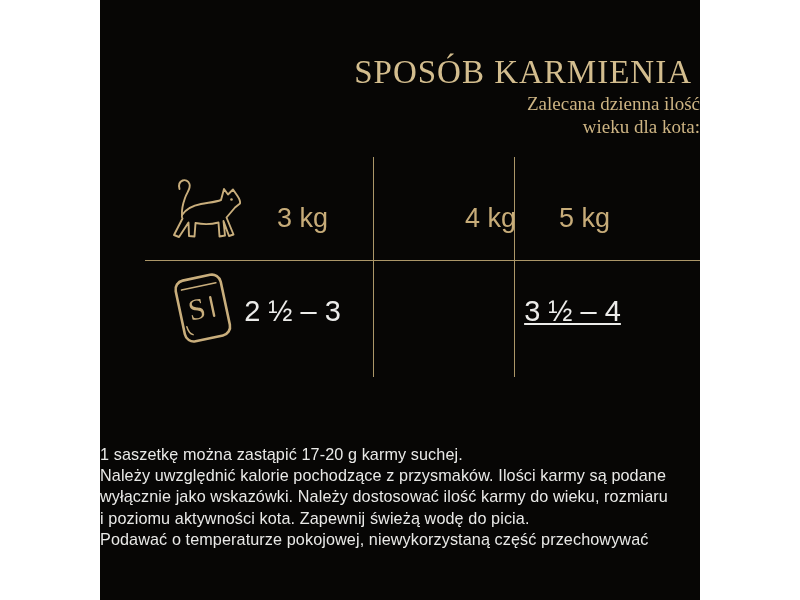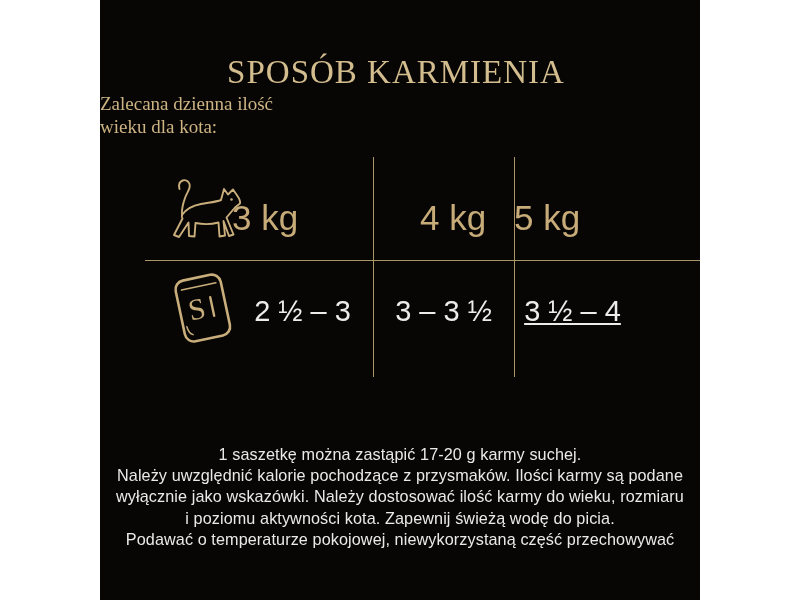--- a/index.html
+++ b/index.html
@@ -1,50 +1,50 @@
 <!DOCTYPE html>
 <html><head>
 <meta charset="utf-8">
 <style>
   * { margin:0; padding:0; box-sizing:border-box; }
   html,body { width:800px; height:600px; background:#ffffff; font-family:"Liberation Sans", sans-serif; }
   .canvas { position:relative; width:800px; height:600px; background:#ffffff; overflow:hidden; }
   .panel  { position:absolute; left:100px; top:0; width:600px; height:600px; background:#070605; overflow:hidden; }
 
   .title {
-    position:absolute; left:0; top:54px; width:592px; text-align:center;
+    position:absolute; left:0; top:54px; width:592px; text-align:right;
     font-family:"Liberation Serif", serif; font-weight:400;
     font-size:33px; letter-spacing:1px; color:#d3bd8e; white-space:nowrap;
   }
   .subtitle {
-    position:absolute; left:0; top:92px; width:600px; text-align:left;
+    position:absolute; left:0; top:92px; width:600px; text-align:right;
     font-family:"Liberation Serif", serif; font-size:19px; line-height:23px; color:#cdb483;
   }
 
   .hline { position:absolute; left:45px; top:260px; width:555px; height:1px; background:#ab9668; }
   .vline { position:absolute; top:157px; width:1px; height:220px; background:#ab9668; }
   .v1 { left:273px; } .v2 { left:414px; }
 
   .wcell {
-    position:absolute; top:201px; width:141px; 
-    font-size:35px; line-height:34px; color:#c7ac79; white-space:nowrap;
+    position:absolute; top:201px; width:141px; text-align:center;
+    font-size:27px; line-height:34px; color:#c7ac79; white-space:nowrap;
   }
   .w1 { left:132px; } .w2 { left:273px;margin-left:47px; } .w3 { left:414px; }
 
   .pcell {
     position:absolute; top:294px; width:161px; text-align:center;
     font-size:29px; line-height:34px; color:#ececea; white-space:nowrap;
   }
-  .p1 { left:122px; } .p2 { left:263px; } .p3 { left:392px;text-decoration:underline; }
+  .p1 { left:112px; } .p2 { left:263px; } .p3 { left:392px;text-decoration:underline; }
 
   .cat-icon    { position:absolute; left:66px;  top:176px; width:78px; height:72px; }
   .sachet-icon { position:absolute; left:70px;  top:268px; width:66px; height:82px; }
 
   .footer {
-    position:absolute; left:0; top:444px; width:600px; text-align:center;
+    position:absolute; left:0; top:444px; width:600px; text-align:left;
     font-size:16.2px; line-height:21.2px; letter-spacing:0.1px; color:#e9e9e7;
   }
   .footer div { white-space:nowrap; }
 </style>
 </head>
 <body>
 
 <div class="canvas">
   <div class="panel">
 
@@ -71,21 +71,20 @@
     <svg class="sachet-icon" viewBox="0 0 66 82" fill="none" stroke="#c9ae7c" stroke-linecap="round" stroke-linejoin="round">
       <g transform="rotate(-12 33 41)">
         <rect x="10" y="9" width="46" height="62" rx="9" stroke-width="2.6"></rect>
         <path d="M16 18 L51 18" stroke-width="1.7"></path>
         <path d="M13.5 55 Q14 62 18 64" stroke-width="1.5"></path>
         <text x="27" y="50" text-anchor="middle" font-family="Liberation Serif, serif" font-size="30" fill="#c9ae7c" stroke="none">S</text>
         <path d="M42.5 31 L42.5 50" stroke-width="2.4"></path>
       </g>
     </svg>
     <div class="pcell p1">2 ½ – 3</div>
-    <div class="pcell p2">3 – 3 ½</div>
     <div class="pcell p3">3 ½ – 4</div>
 
     <div class="footer">
       <div>1 saszetkę można zastąpić 17-20 g karmy suchej.</div>
       <div>Należy uwzględnić kalorie pochodzące z przysmaków. Ilości karmy są podane</div>
       <div>wyłącznie jako wskazówki. Należy dostosować ilość karmy do wieku, rozmiaru</div>
       <div>i poziomu aktywności kota. Zapewnij świeżą wodę do picia.</div>
       <div>Podawać o temperaturze pokojowej, niewykorzystaną część przechowywać</div>
     </div>
 

